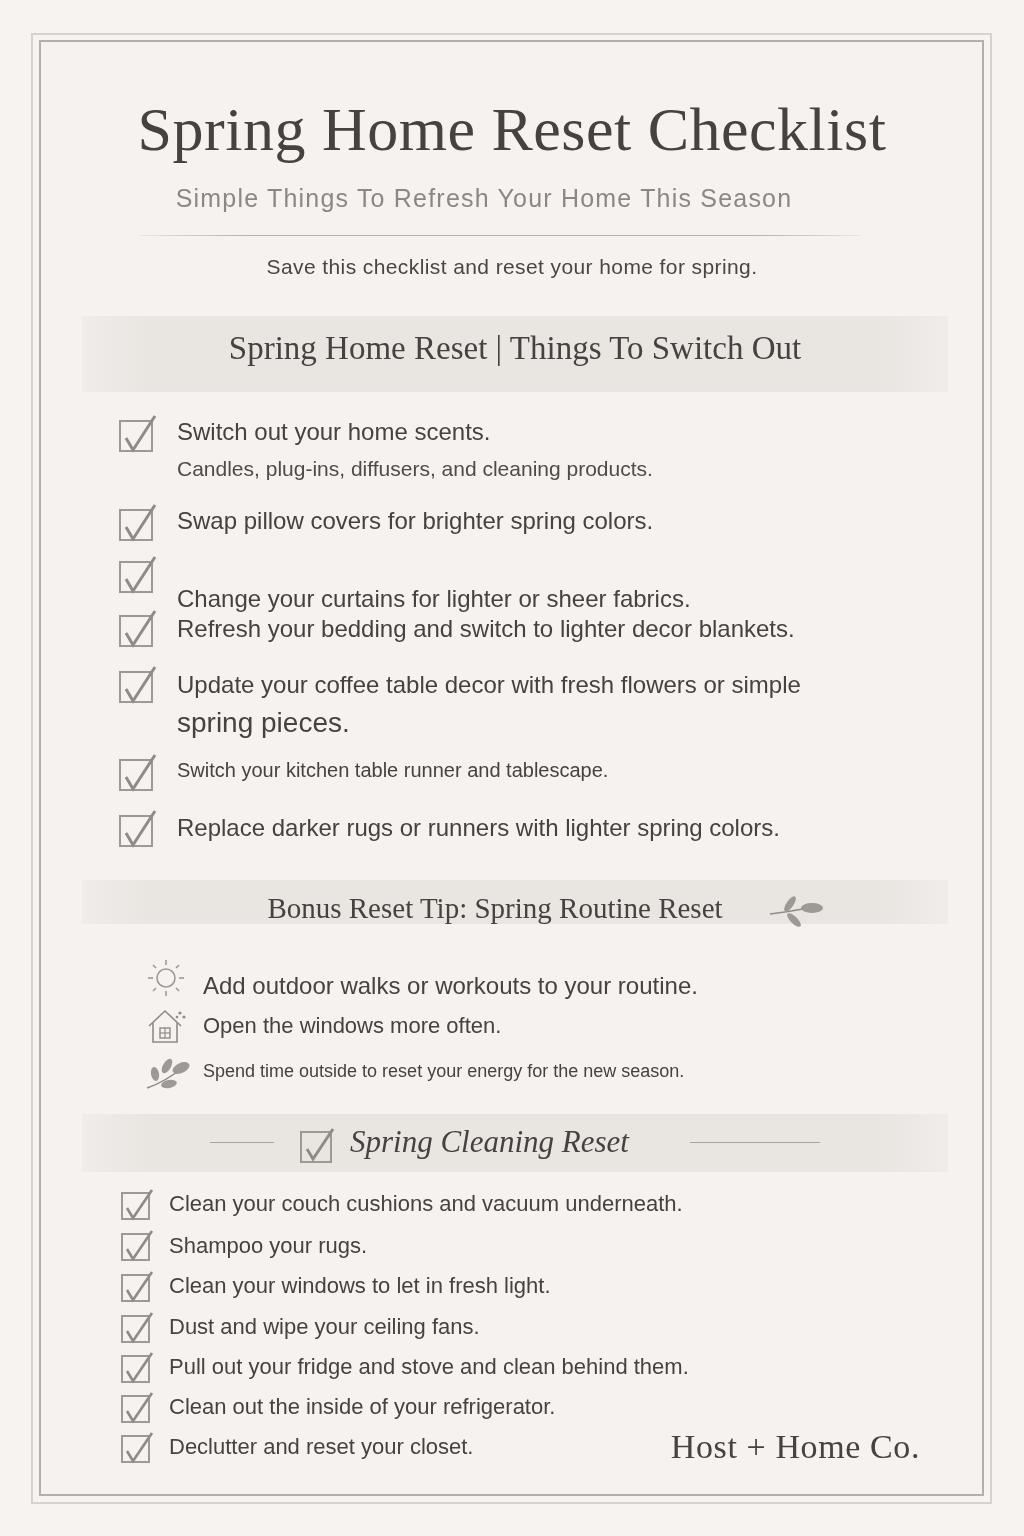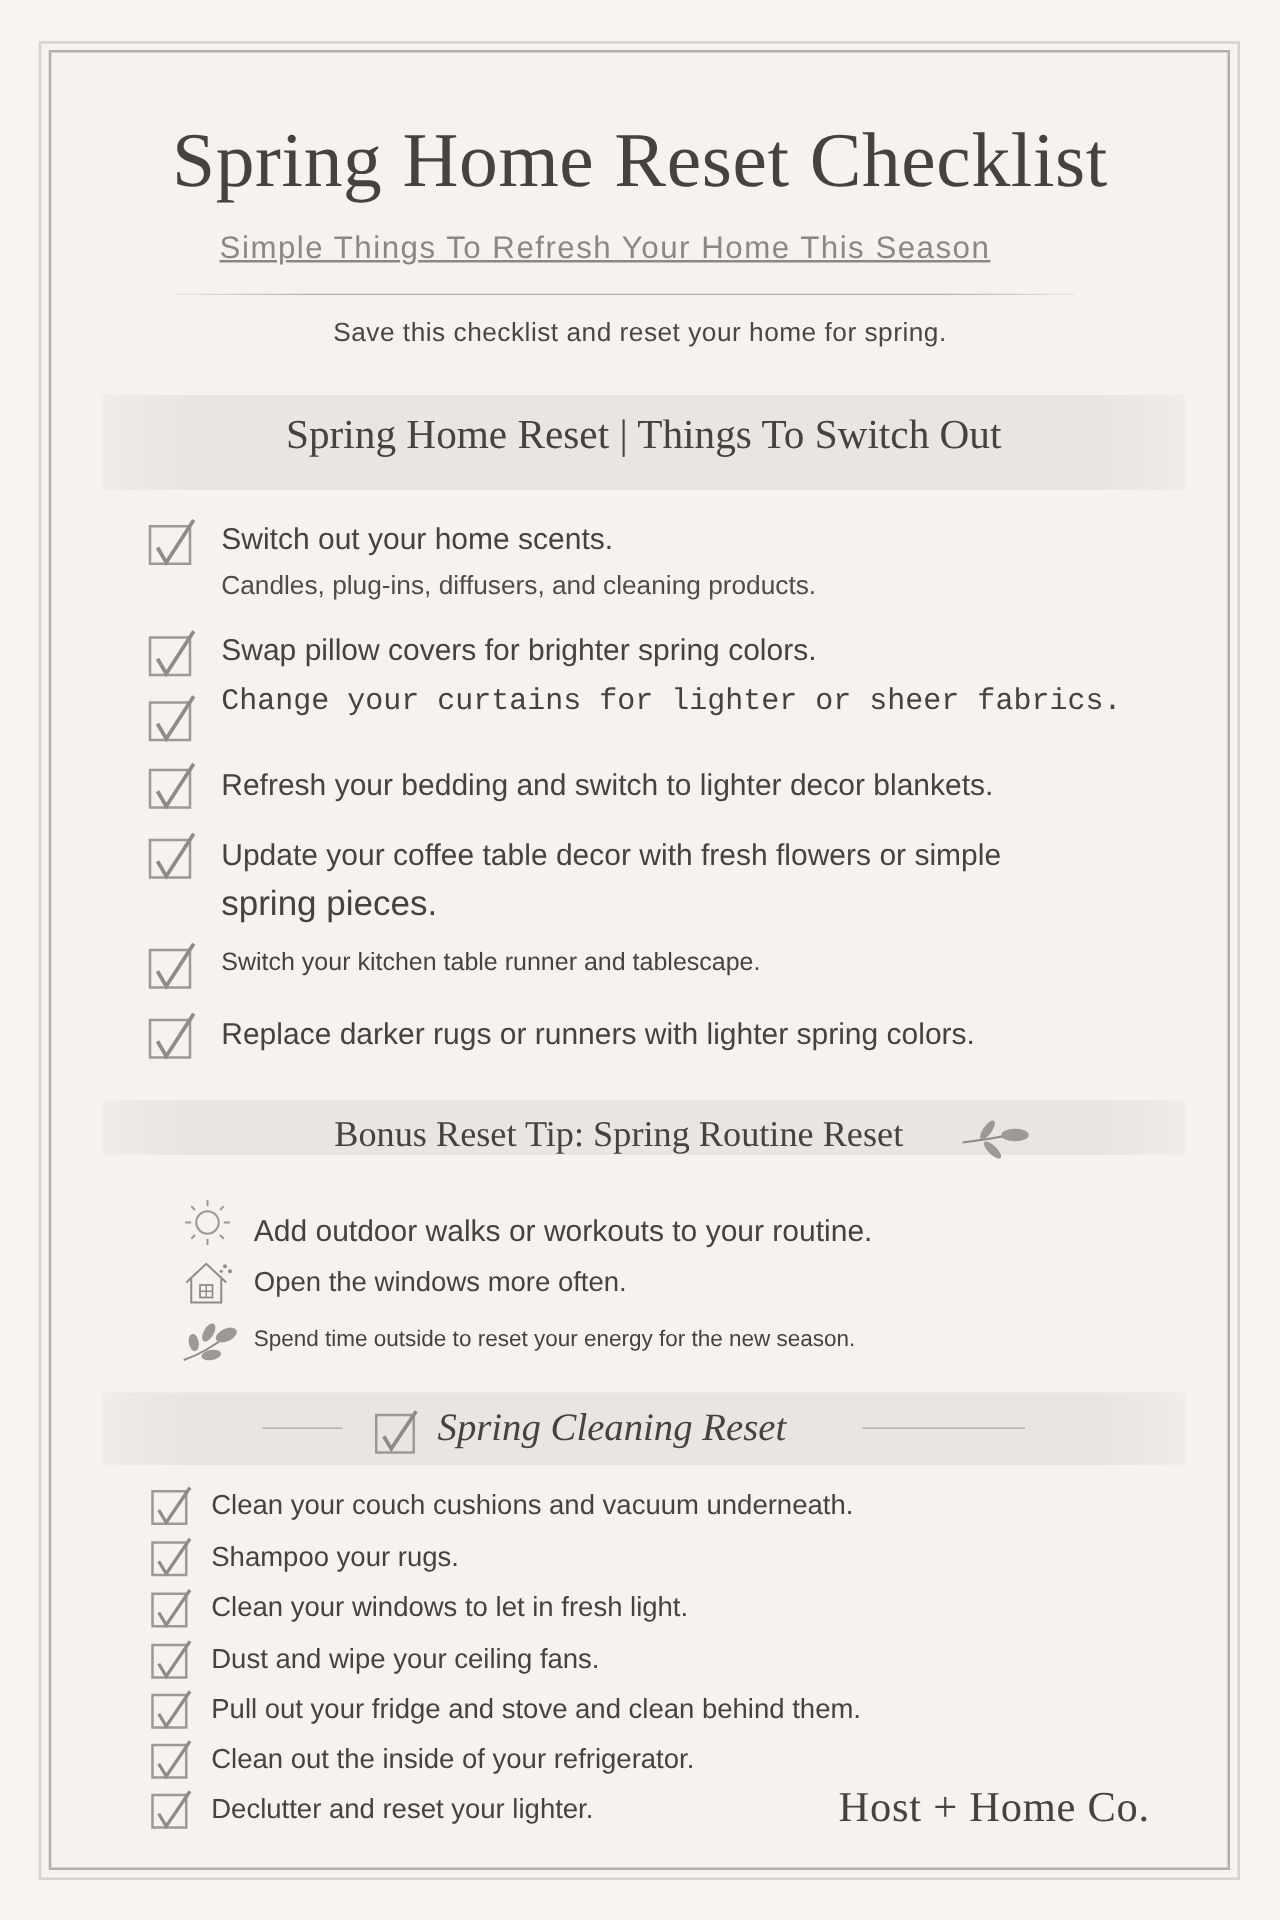--- a/index.html
+++ b/index.html
@@ -21,21 +21,21 @@
     background: #f5f2f0;
   }
   .abs { position: absolute; }
   .title {
     left: 0; width: 1024px; top: 94px; text-align: center;
     font-family: "Liberation Serif", "DejaVu Serif", serif;
     font-size: 62px; color: #46423f; letter-spacing: 0.5px;
   }
   .subtitle {
     left: 0; width: 968px; top: 184px; text-align: center;
-    font-size: 25px; color: #8c8784; letter-spacing: 1.2px; text-decoration: underline;
+    font-size: 25px; color: #8c8784; letter-spacing: 1.2px;
   }
   .rule {
     left: 140px; width: 720px; top: 235px; height: 1px;
     background: linear-gradient(90deg, rgba(180,176,172,0.2), #b4b0ac 15%, #b4b0ac 85%, rgba(180,176,172,0.2));
   }
   .save-note {
     left: 0; width: 1024px; top: 255px; text-align: center;
     font-size: 21px; color: #4a4643; letter-spacing: 0.4px;
   }
   .banner {
@@ -90,21 +90,21 @@
         <path d="M7 24 L14 36 L36 2" stroke="#8f8b87" stroke-width="3" fill="none"></path>
       </svg>
   </div>
   <div class="item-text" style="left:177px;top:507px;font-size:24px;">Swap pillow covers for brighter spring colors.</div>
 
   <div class="cb" style="left:119px;top:561px;width:34px;height:32px;">
     <svg width="40" height="38" style="left:-2px;top:-8px;">
         <path d="M7 24 L14 36 L36 2" stroke="#8f8b87" stroke-width="3" fill="none"></path>
       </svg>
   </div>
-  <div class="item-text" style="left:177px;top:548px;font-size:24px;font-family:Liberation Mono, monospace;">Change your curtains for lighter or sheer fabrics.</div>
+  <div class="item-text" style="left:177px;top:585px;font-size:24px;">Change your curtains for lighter or sheer fabrics.</div>
 
   <div class="cb" style="left:119px;top:615px;width:34px;height:32px;">
     <svg width="40" height="38" style="left:-2px;top:-8px;">
         <path d="M7 24 L14 36 L36 2" stroke="#8f8b87" stroke-width="3" fill="none"></path>
       </svg>
   </div>
   <div class="item-text" style="left:177px;top:615px;font-size:24px;">Refresh your bedding and switch to lighter decor blankets.</div>
 
   <div class="cb" style="left:119px;top:671px;width:34px;height:32px;">
     <svg width="40" height="38" style="left:-2px;top:-8px;">
@@ -229,16 +229,16 @@
         <path d="M6 20 L12 30 L31 2" stroke="#8f8b87" stroke-width="2.6" fill="none"></path>
       </svg>
   </div>
   <div class="item-text" style="left:169px;top:1394px;font-size:22px;">Clean out the inside of your refrigerator.</div>
 
   <div class="cb" style="left:121px;top:1435px;width:29px;height:28px;">
     <svg width="34" height="32" style="left:-2px;top:-6px;">
         <path d="M6 20 L12 30 L31 2" stroke="#8f8b87" stroke-width="2.6" fill="none"></path>
       </svg>
   </div>
-  <div class="item-text" style="left:169px;top:1434px;font-size:22px;">Declutter and reset your lighter.</div>
+  <div class="item-text" style="left:169px;top:1434px;font-size:22px;">Declutter and reset your closet.</div>
 </div>
 
 <div class="abs brand">Host + Home Co.</div>
 
 </body></html>

